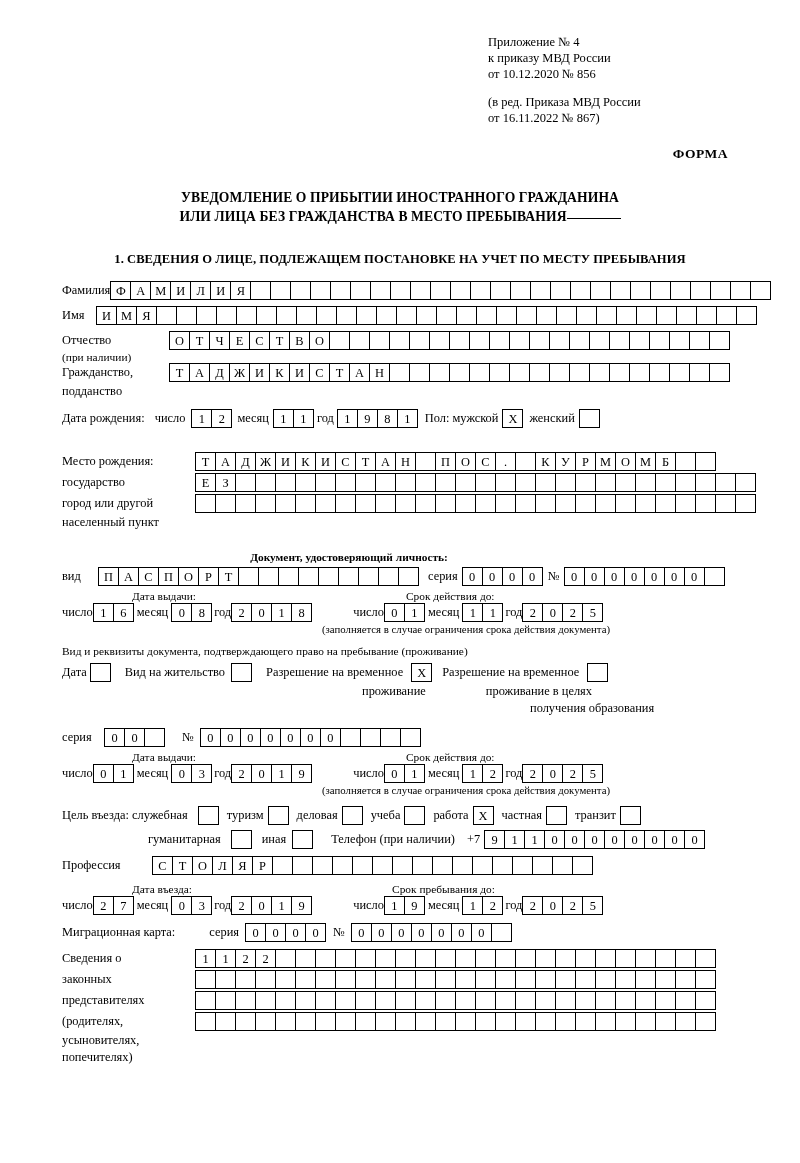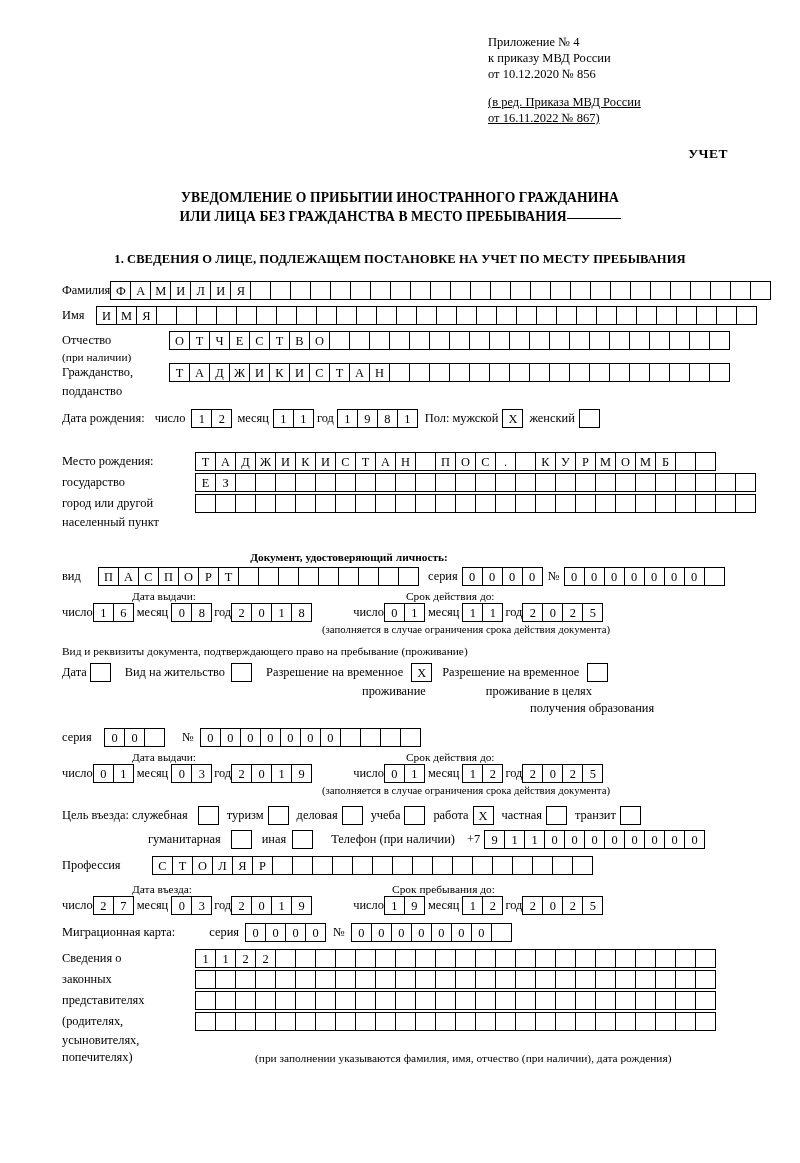--- a/index.html
+++ b/index.html
@@ -23,21 +23,21 @@
   }
   
   .hdr {
     text-align: left;
     font-size: 12.5px;
     line-height: 16px;
     width: 240px;
     margin-left: auto;
     margin-right: 28px;
   }
-  .hdr .grp2 { margin-top: 12px; text-decoration: underline; }
+  .hdr .grp2 { margin-top: 12px; }
   .forma {
     text-align: right;
     font-weight: bold;
     font-size: 13.5px;
     letter-spacing: .5px;
     margin-top: 20px;
     margin-right: 28px;
   }
   .title {
     text-align: center;
@@ -100,21 +100,21 @@
   <div class="hdr">
     <div>Приложение № 4</div>
     <div>к приказу МВД России</div>
     <div>от 10.12.2020 № 856</div>
     <div class="grp2">
       <div>(в ред. Приказа МВД России</div>
       <div>от 16.11.2022 № 867)</div>
     </div>
   </div>
 
-  <div class="forma">УЧЕТ</div>
+  <div class="forma">ФОРМА</div>
 
   <div class="title">
     <div>УВЕДОМЛЕНИЕ О ПРИБЫТИИ ИНОСТРАННОГО ГРАЖДАНИНА</div>
     <div><span>ИЛИ ЛИЦА БЕЗ ГРАЖДАНСТВА В МЕСТО ПРЕБЫВАНИЯ</span><span class="ul"></span></div>
   </div>
 
   <div class="section1">1. СВЕДЕНИЯ О ЛИЦЕ, ПОДЛЕЖАЩЕМ ПОСТАНОВКЕ НА УЧЕТ ПО МЕСТУ ПРЕБЫВАНИЯ</div>
 
   <div style="margin-top:14px; padding-left:18px;">
 
@@ -911,17 +911,16 @@
           <span class="cell"></span>
           <span class="cell"></span>
         </span>
     </div>
     <div class="row" style="margin-top:2px">
       <span class="lbl" style="width:133px">усыновителях,</span>
     </div>
     <div class="row" style="margin-top:2px">
       <span class="lbl" style="width:133px">попечителях)</span>
       <span style="width:60px;display:inline-block"></span>
-      <span class="small">(при заполнении указываются фамилия, имя, отчество (при наличии), дата рождения)</span>
     </div>
 
   </div>
 </div>
 
 </body></html>

